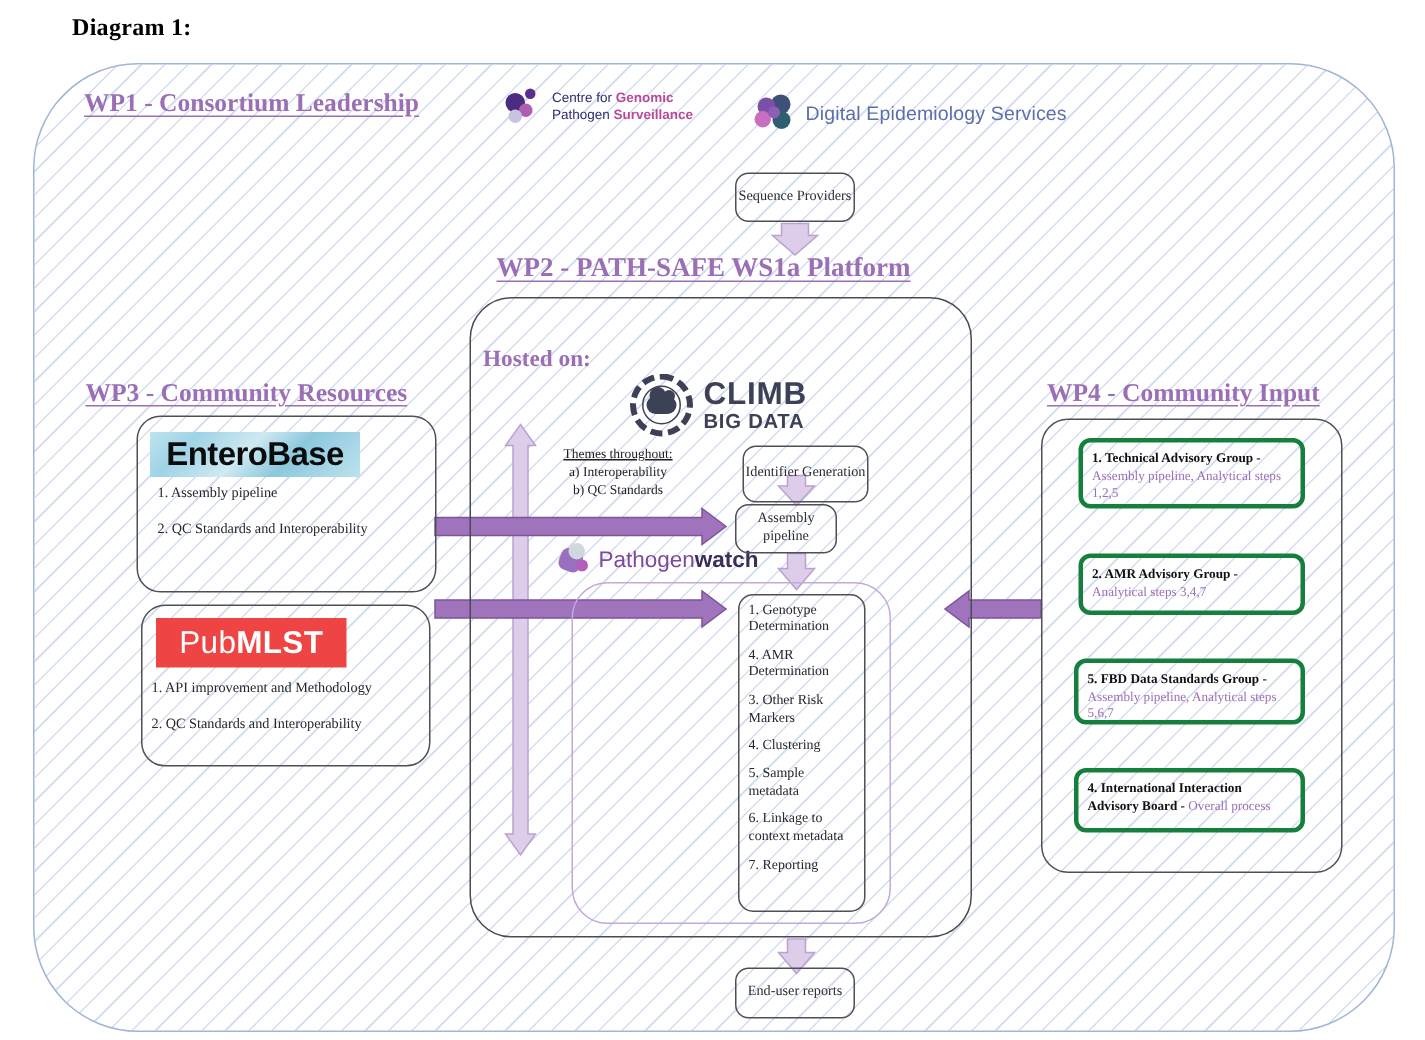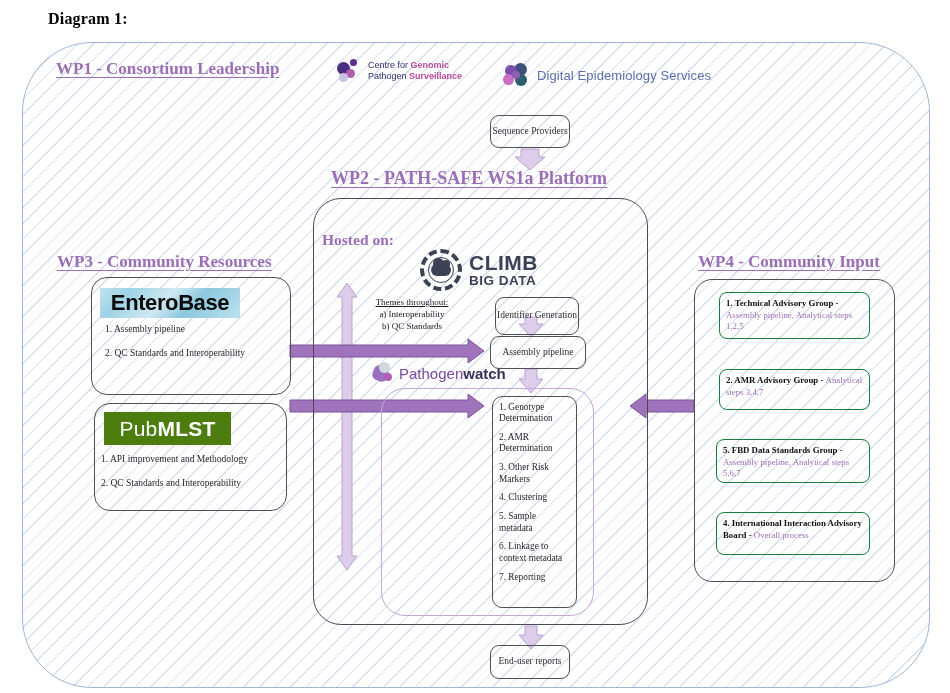--- a/index.html
+++ b/index.html
@@ -141,31 +141,31 @@
   .res-lines div{margin-bottom:14px;}
 
   .entero-logo{
     position:absolute;left:100px;top:288px;width:140px;height:30px;
     background:linear-gradient(135deg,#bfe3ef 0%,#9ed3e6 20%,#cfe9f2 45%,#8cc8dd 65%,#bde2ee 100%);
     display:flex;align-items:center;justify-content:center;
   }
   .entero-logo span{font-family:"Liberation Sans",sans-serif;font-weight:bold;font-size:22px;color:#0b0b0b;letter-spacing:-.4px;}
 
   .pubmlst-logo{
-    position:absolute;left:104px;top:412px;width:127px;height:33px;background:#4d7c0f;
+    position:absolute;left:104px;top:412px;width:127px;height:33px;background:#ef4444;
     display:flex;align-items:center;justify-content:center;
   }
   .pubmlst-logo span{font-family:"Liberation Sans",sans-serif;font-size:21px;color:#ffffff;letter-spacing:.2px;}
   .pubmlst-logo span b{font-weight:bold;}
   .pubmlst-logo span i{font-style:normal;font-weight:normal;}
 
   
   .wp4-outer{position:absolute;left:694px;top:279px;width:201px;height:303px;
      border:1.2px solid #4f4f56;border-radius:18px;box-sizing:border-box;}
-  .wp4-card{position:absolute;border:1px solid #15803d;border-radius:8px;box-sizing:border-box;
+  .wp4-card{position:absolute;border:3px solid #15803d;border-radius:8px;box-sizing:border-box;
      font-family:"Liberation Serif",serif;font-size:8.8px;line-height:1.32;padding:5px 6px;
      color:#9b6fb5;}
   .wp4-card b{color:#111;font-weight:bold;}
 
   
   .steps-box{
     position:absolute;left:492px;top:396px;width:85px;height:212px;
     border:1.1px solid #4f4f56;border-radius:10px;box-sizing:border-box;
     padding:5px 6px;font-family:"Liberation Serif",serif;font-size:9.3px;
     color:#26262c;line-height:1.22;
@@ -288,27 +288,27 @@
         <i class="b"></i>
         <i class="c"></i>
     </div>
     <div class="pw-text"><span>Pathogen</span><b>watch</b></div>
   </div>
 
   <div class="node" style="left:495px;top:297px;width:84px;height:38px;">
     <span>Identifier Generation</span>
   </div>
 
-  <div class="node" style="left:490px;top:336px;width:96px;height:33px;">
+  <div class="node" style="left:490px;top:336px;width:68px;height:33px;">
     <span>Assembly pipeline</span>
   </div>
 
   <div class="steps-box">
     <div>1. Genotype Determination</div>
-    <div>2. AMR Determination</div>
+    <div>4. AMR Determination</div>
     <div>3. Other Risk Markers</div>
     <div>4. Clustering</div>
     <div>5. Sample metadata</div>
     <div>6. Linkage to context metadata</div>
     <div>7. Reporting</div>
   </div>
 
   <div class="node" style="left:490px;top:645px;width:80px;height:34px;">
     <span>End-user reports</span>
   </div>

